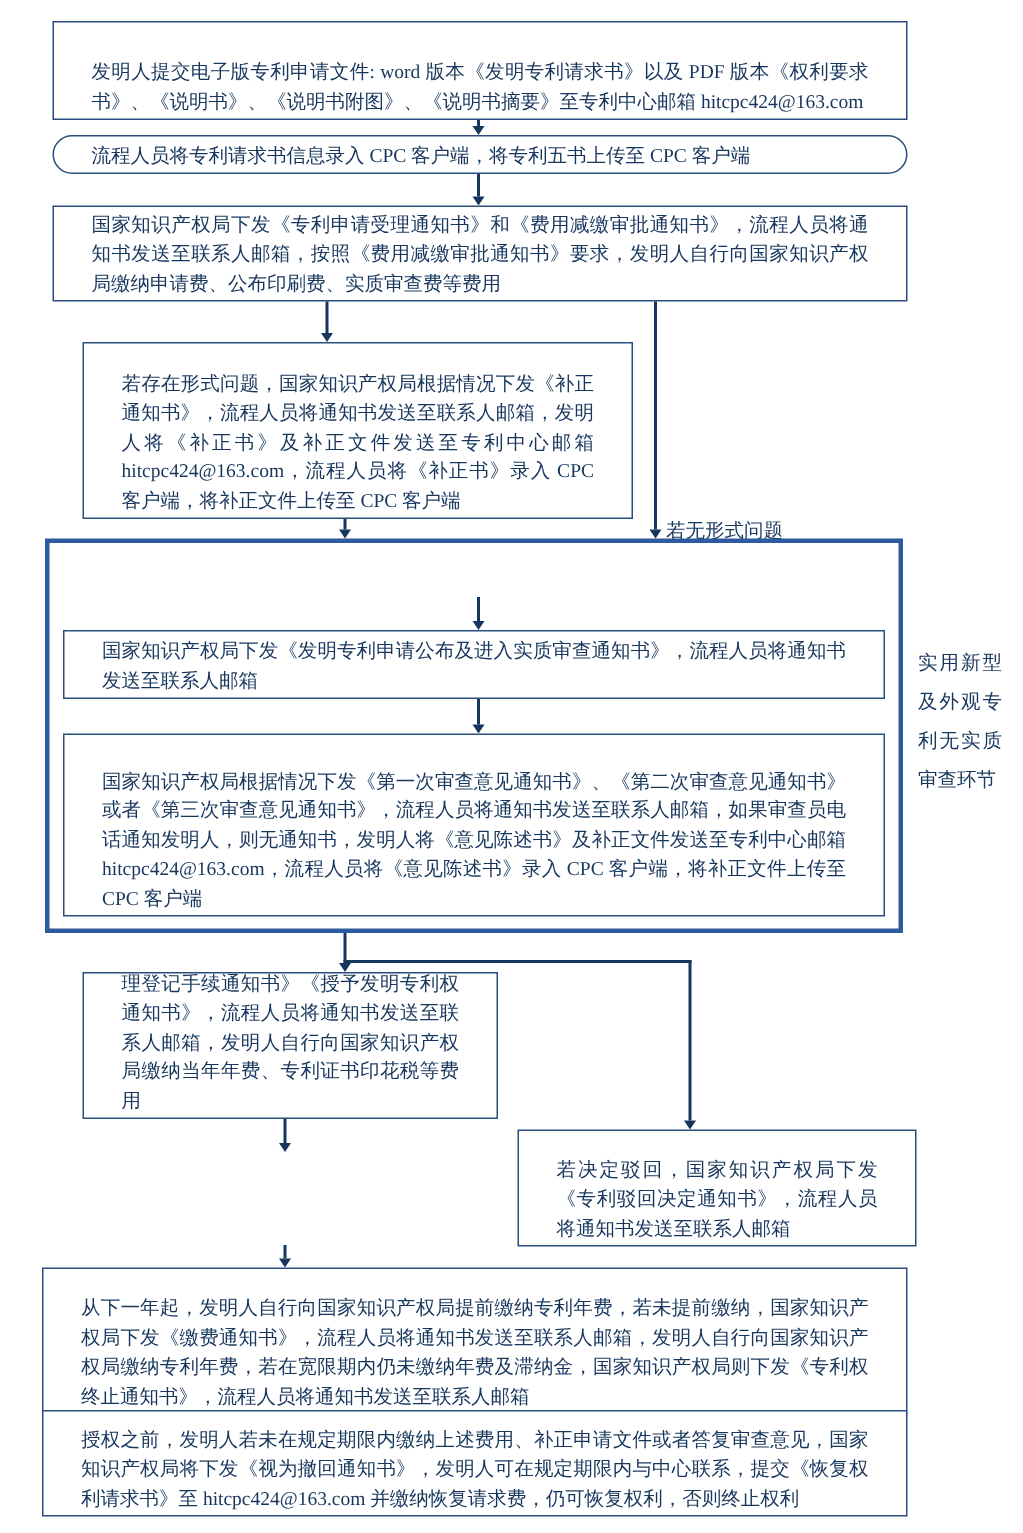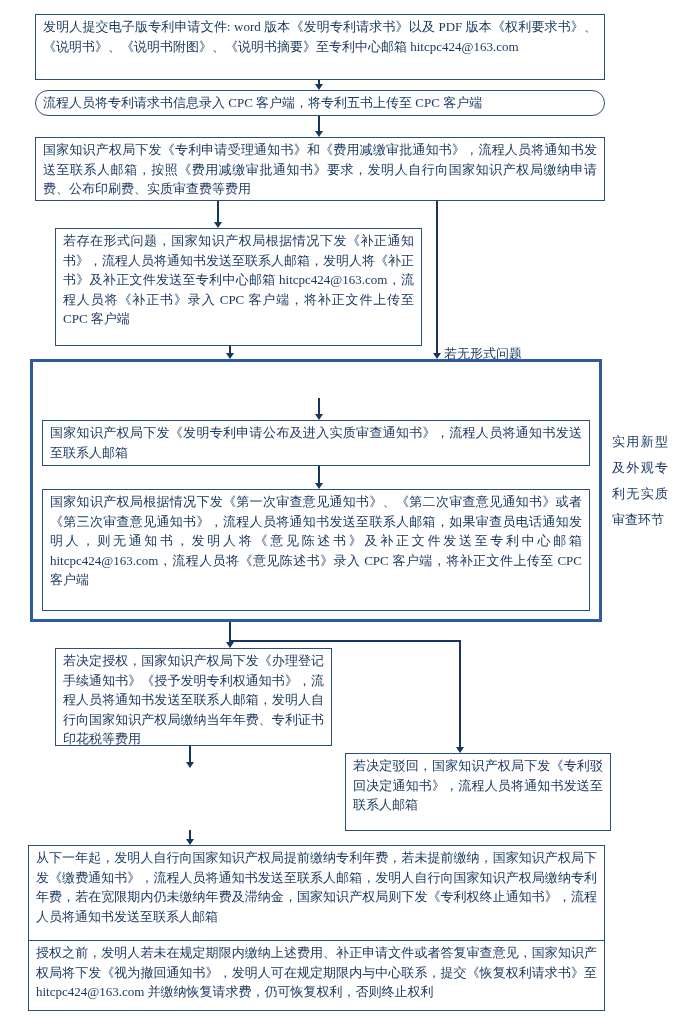--- a/index.html
+++ b/index.html
@@ -10,22 +10,22 @@
       --background:#FFFFFF;
     }
     html,body{margin:0;padding:0;background:var(--background);}
     #canvas{
       position:relative;width:682px;height:1022px;background:var(--background);
       font-family:"Liberation Serif","DejaVu Serif",serif;
       color:var(--text);font-size:13px;
     }
     .box{
       position:absolute;border:1px solid var(--box-border);background:var(--background);
-      display:flex;align-items:flex-start;box-sizing:border-box;
-      padding:2px 7px;overflow:hidden;
+      display:flex;align-items:flex-end;box-sizing:border-box;
+      padding:2px 25px;overflow:hidden;
     }
     .box p{margin:0;width:100%;text-align:justify;line-height:19.5px;}
     .plain{position:absolute;line-height:19px;}
     .vline{position:absolute;width:2px;background:var(--arrow);}
     .hline{position:absolute;height:2px;background:var(--arrow);}
     .ahead{
       position:absolute;width:0;height:0;
       border-left:4px solid transparent;border-right:4px solid transparent;
       border-top:6px solid var(--arrow);
     }
@@ -39,21 +39,21 @@
       position:absolute;left:30px;top:359px;width:572px;height:263px;
       border:3px solid var(--container-border);box-sizing:border-box;background:transparent;
     }
     #b-prelim{left:42px;top:372px;width:548px;height:26px;}
     #b-publish{left:42px;top:420px;width:548px;height:46px;}
     #b-oa{left:42px;top:489px;width:548px;height:122px;}
     #lbl-side{left:612px;top:429px;width:56px;line-height:26px;text-align:justify;}
     #b-grant{left:55px;top:648px;width:277px;height:98px;}
     #b-reject{left:345px;top:753px;width:266px;height:78px;}
     #b-cert{left:55px;top:768px;width:277px;height:62px;}
-    #b-annual{left:28px;top:845px;width:577px;height:99px;}
+    #b-annual{left:28px;top:845px;width:577px;height:99px;font-family:Liberation Mono, monospace;}
     #b-withdraw{left:28px;top:940px;width:577px;height:71px;}
     
     #a1l{left:318px;top:80px;height:4px;}   #a1h{left:315px;top:84px;}
     #a2l{left:318px;top:116px;height:15px;} #a2h{left:315px;top:131px;}
     #a3l{left:217px;top:201px;height:21px;} #a3h{left:214px;top:222px;}
     #a4l{left:436px;top:201px;height:152px;}#a4h{left:433px;top:353px;}
     #a5l{left:229px;top:346px;height:7px;}  #a5h{left:226px;top:353px;}
     #a6l{left:318px;top:398px;height:16px;} #a6h{left:315px;top:414px;}
     #a7l{left:318px;top:466px;height:17px;} #a7h{left:315px;top:483px;}
     #a8l1{left:229px;top:622px;height:20px;} #a8h1{left:226px;top:642px;}

